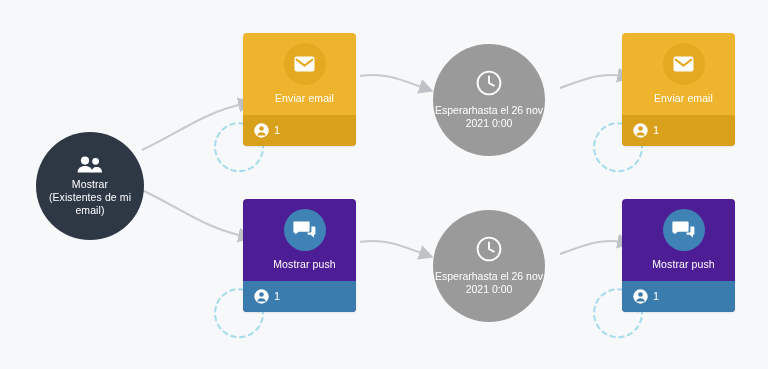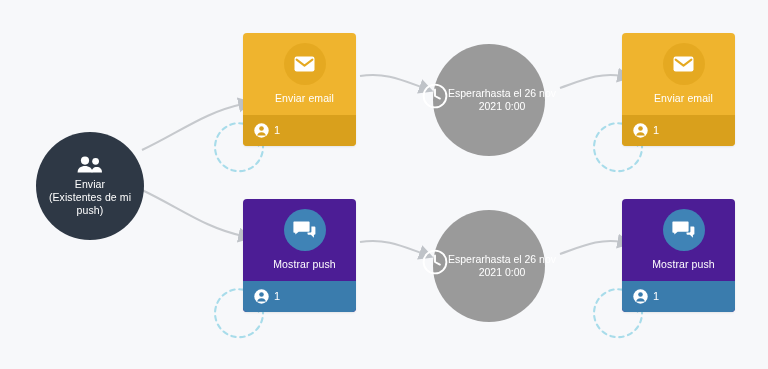--- a/index.html
+++ b/index.html
@@ -60,21 +60,21 @@
 
   
   .wait-node {
     position: absolute;
     width: 112px;
     height: 112px;
     border-radius: 50%;
     background: #9a9a9a;
     color: #ffffff;
     display: flex;
-    flex-direction: row;
+    flex-direction: column;
     align-items: center;
     justify-content: center;
     text-align: center;
     box-sizing: border-box;
     padding: 4px 4px;
   }
   .wait-node .node-icon {
     display: block;
     line-height: 0;
     margin-bottom: 8px;
@@ -199,23 +199,23 @@
   <div class="start-node" style="left:36px; top:132px;">
     <span class="node-icon">
       <svg class="icon-svg" width="26" height="17" viewBox="0 0 26 17" fill="#ffffff">
         <circle cx="8" cy="4.6" r="4.1"></circle>
         <circle cx="18.6" cy="5.3" r="3.4"></circle>
         <path d="M0.6 16.4c0-4.1 3.3-6.3 7.4-6.3s7.4 2.2 7.4 6.3z"></path>
         <path d="M14.6 16.4c0-3.4 2-5.4 5.2-5.4 3.1 0 5.2 2 5.2 5.4z"></path>
       </svg>
     </span>
     <div class="start-label">
-      <div>Enviar</div>
+      <div>Mostrar</div>
       <div>(Existentes de mi</div>
-      <div>push)</div>
+      <div>email)</div>
     </div>
   </div>
 
   <div class="action-card card-email" style="left:243px; top:33px;">
     <div class="card-body">
       <div class="card-icon-circle">
         <svg class="icon-svg" width="21" height="16" viewBox="0 0 21 16">
           <rect x="0.5" y="0.5" width="20" height="15" rx="2.2" fill="#ffffff"></rect>
           <path d="M2.6 3.6 L10.5 9.6 L18.4 3.6" fill="none" stroke="#e5a921" stroke-width="2" stroke-linecap="round" stroke-linejoin="round"></path>
         </svg>

